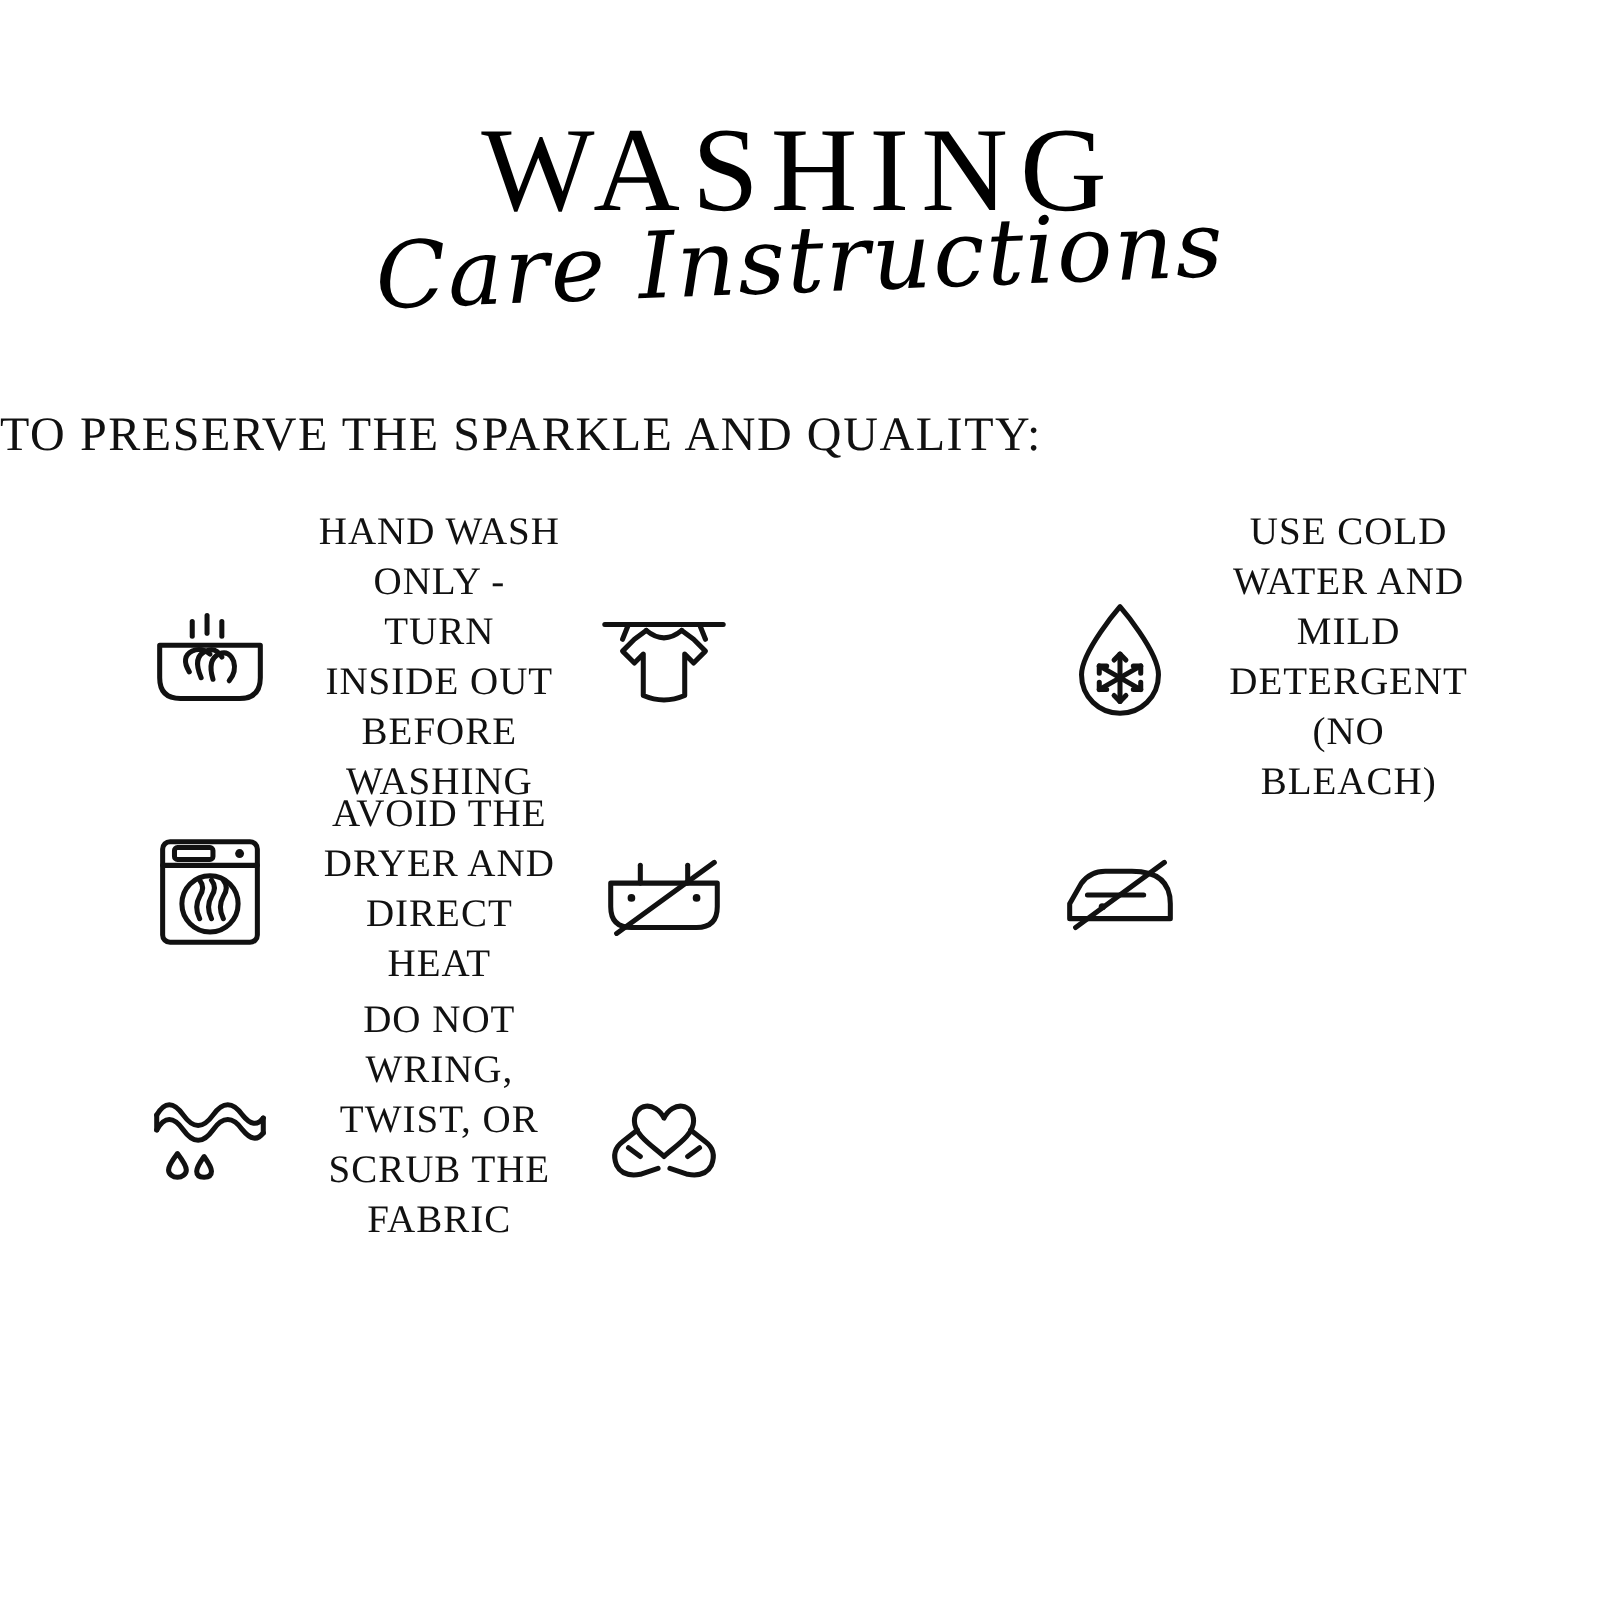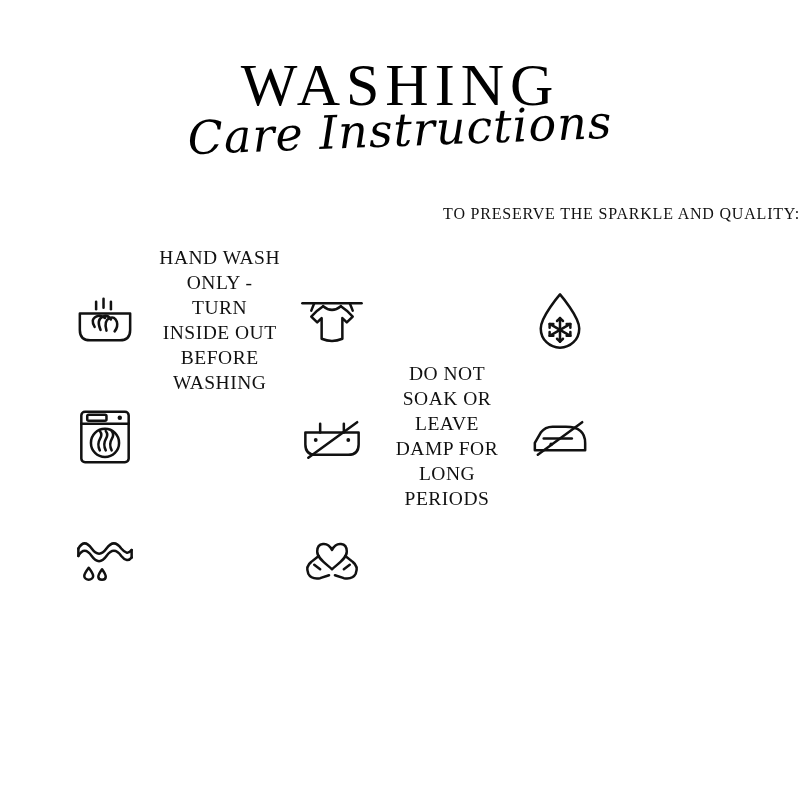--- a/index.html
+++ b/index.html
@@ -42,24 +42,24 @@
     font-style: italic;
     font-size: 46px;
     letter-spacing: 1px;
     color: #000;
     margin: -12px 0 0 0;
     transform: rotate(-2.2deg);
     font-weight: 400;
   }
 
   .subtitle {
-    text-align: right;
+    text-align: left;
     margin-top: 48px;
     font-family: "Liberation Serif", serif;
-    font-size: 16px;
+    font-size: 24px;
     letter-spacing: 0.8px;
     color: #111;
     text-transform: uppercase;
   }
 
   
   .grid {
     margin-top: 44px;
     padding: 0 62px;
     display: grid;
@@ -152,49 +152,50 @@
             <path d="M-14 8 L14 -8"></path>
             <path d="M-4 -12 L0 -16 L4 -12"></path>
             <path d="M-4 12 L0 16 L4 12"></path>
             <path d="M-14 -3 L-14 -8 L-9 -8"></path>
             <path d="M14 3 L14 8 L9 8"></path>
             <path d="M-9 8 L-14 8 L-14 3"></path>
             <path d="M9 -8 L14 -8 L14 -3"></path>
           </g>
         </svg>
       </div>
+      <div class="care-text">USE COLD WATER AND MILD DETERGENT (NO BLEACH)</div>
     </div>
 
     <div class="care-item col-right">
       <div class="care-icon">
         <svg viewBox="0 0 100 100" fill="none" stroke="#111" stroke-width="3.4" stroke-linecap="round" stroke-linejoin="round">
           <rect x="18" y="16" width="64" height="68" rx="5"></rect>
           <path d="M18 32 L82 32"></path>
           <circle cx="70" cy="24" r="3" fill="#111" stroke="none"></circle>
           <rect x="26" y="20" width="26" height="8" rx="2"></rect>
           <circle cx="50" cy="58" r="19"></circle>
           <path d="M43 68 Q39 60 43 53 Q47 47 43 42"></path>
           <path d="M51 68 Q47 60 51 53 Q55 47 51 42"></path>
           <path d="M59 68 Q55 60 59 53 Q63 47 59 42"></path>
         </svg>
       </div>
+      <div class="care-text">AVOID THE DRYER AND DIRECT HEAT</div>
     </div>
 
     <div class="care-item col-left">
       <div class="care-icon">
         <svg viewBox="0 0 100 100" fill="none" stroke="#111" stroke-width="3.4" stroke-linecap="round" stroke-linejoin="round">
           <path d="M14 44 L14 60 Q14 74 28 74 L72 74 Q86 74 86 60 L86 44 Z"></path>
           <circle cx="28" cy="54" r="2.6" fill="#111" stroke="none"></circle>
           <circle cx="72" cy="54" r="2.6" fill="#111" stroke="none"></circle>
           <path d="M34 44 L34 32"></path>
           <path d="M66 44 L66 32"></path>
           <path d="M18 78 L84 30"></path>
         </svg>
       </div>
-      <div class="care-text">DO NOT SOAK OR LEAVE DAMP FOR LONG PERIODS</div>
     </div>
 
     <div class="care-item col-right">
       <div class="care-icon">
         <svg viewBox="0 0 100 100" fill="none" stroke="#111" stroke-width="3.4" stroke-linecap="round" stroke-linejoin="round">
           <path d="M16 68 L84 68 L84 58 Q84 36 58 36 L40 36 Q30 36 24 44 L16 58 Z"></path>
           <path d="M28 52 L66 52"></path>
           <circle cx="38" cy="60" r="2.4" fill="#111" stroke="none"></circle>
           <path d="M20 74 L80 30"></path>
         </svg>
@@ -205,20 +206,21 @@
       <div class="care-icon">
         <svg viewBox="0 0 100 100" fill="none" stroke="#111" stroke-width="3.4" stroke-linecap="round" stroke-linejoin="round">
           <path d="M14 44 Q22 30 32 44 Q42 58 52 44 Q62 30 72 44 Q80 54 86 46"></path>
           <path d="M14 54 Q22 40 32 54 Q42 68 52 54 Q62 40 72 54 Q80 64 86 56"></path>
           <path d="M14 44 L14 54"></path>
           <path d="M86 46 L86 56"></path>
           <path d="M28 70 C28 70 22 78 22 81 C22 84 25 86 28 86 C31 86 34 84 34 81 C34 78 28 70 28 70 Z"></path>
           <path d="M46 72 C46 72 41 79 41 82 C41 85 43 86 46 86 C49 86 51 85 51 82 C51 79 46 72 46 72 Z"></path>
         </svg>
       </div>
+      <div class="care-text">DO NOT WRING, TWIST, OR SCRUB THE FABRIC</div>
     </div>
 
     <div class="care-item col-right">
       <div class="care-icon">
         <svg viewBox="0 0 100 100" fill="none" stroke="#111" stroke-width="3.4" stroke-linecap="round" stroke-linejoin="round">
           <path d="M50 46 C44 34 30 36 30 48 C30 58 44 66 50 72 C56 66 70 58 70 48 C70 36 56 34 50 46 Z"></path>
           <path d="M32 54 L22 62 Q14 68 18 78 Q22 86 34 84 L46 80"></path>
           <path d="M68 54 L78 62 Q86 68 82 78 Q78 86 66 84 L54 80"></path>
           <path d="M26 66 L34 72"></path>
           <path d="M74 66 L66 72"></path>

